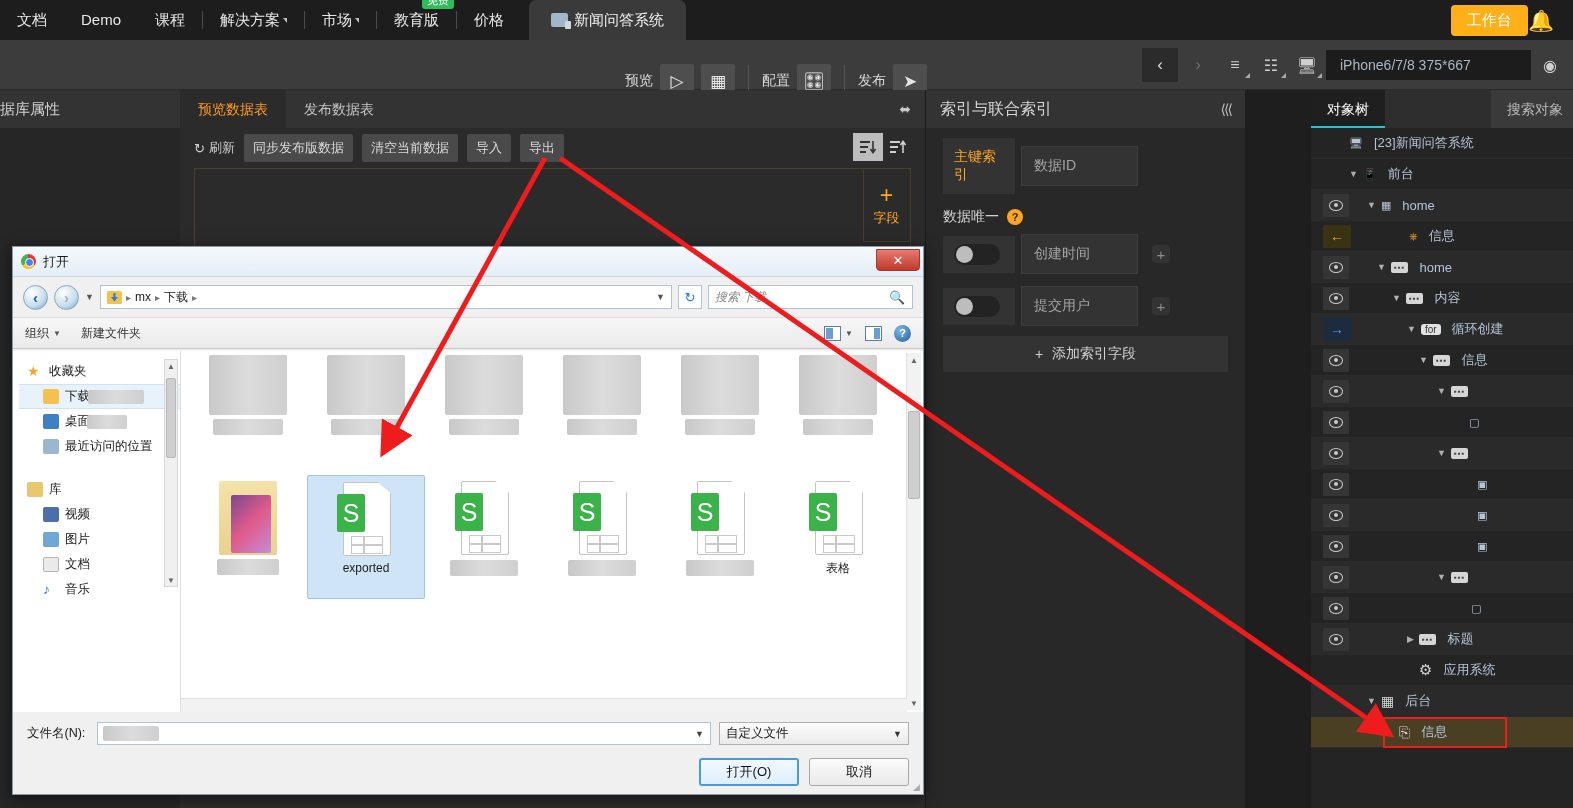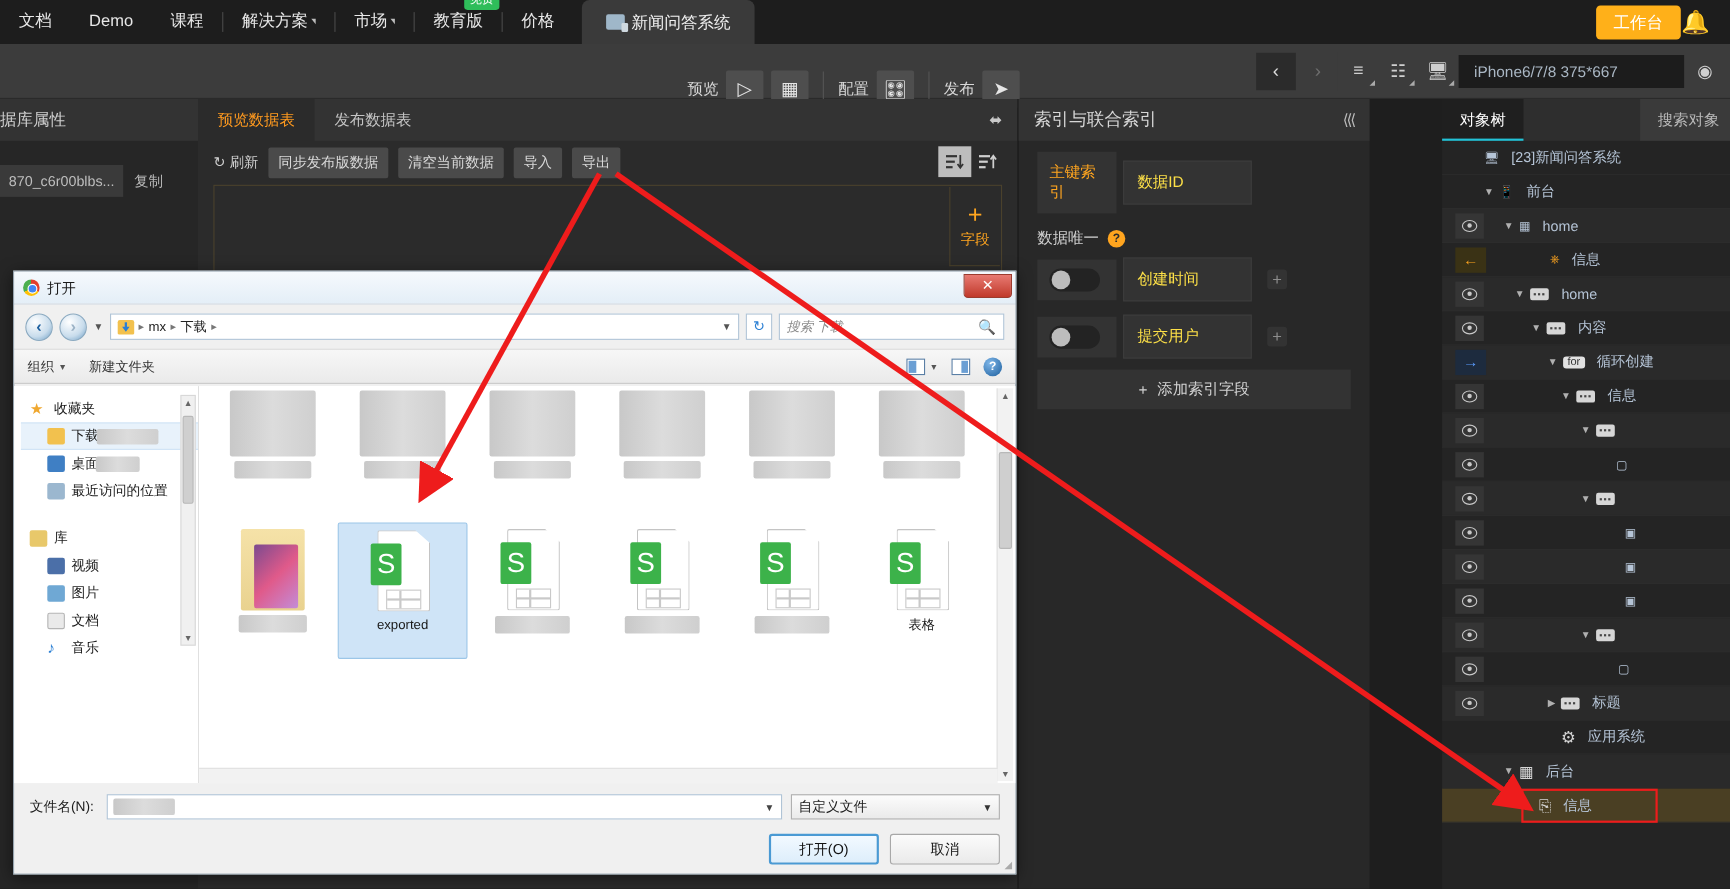--- a/index.html
+++ b/index.html
@@ -142,21 +142,21 @@
 
   
   .idxpanel { position: absolute; left: 925px; top: 90px; width: 320px; height: 718px; background: #282828; border-left: 1px solid #1a1a1a; }
   .idx-hd { height: 38px; background: #333; display: flex; align-items: center; justify-content: space-between; padding: 0 14px; }
   .idx-title { color: #d6d6d6; font-size: 16px; }
   .idx-collapse { color: #bbb; font-size: 14px; cursor: pointer; letter-spacing: -2px; }
   .idx-body { padding: 10px 17px; }
   .idx-row { display: flex; align-items: center; margin-bottom: 4px; }
   .idx-key { background: #333; color: #ffa51f; font-size: 14px; padding: 10px 11px; width: 72px; }
   .idx-val {
-    background: #333; color: #fde047; font-size: 14px; padding: 10px 12px;
+    background: #333; color: #a3a3a3; font-size: 14px; padding: 10px 12px;
     margin-left: 6px; width: 117px; border: 1px solid #3d3d3d;
   }
   .idx-lbl { color: #d0d0d0; font-size: 14px; padding: 10px 0 8px; display: flex; align-items: center; gap: 8px; }
   .help-ic {
     width: 16px; height: 16px; border-radius: 50%; background: #ffa51f;
     color: #2b2b2b; font-size: 11px; display: flex; align-items: center; justify-content: center; font-weight: bold;
   }
   .toggle-cell { background: #333; width: 72px; padding: 8px 11px; display: flex; }
   .toggle { width: 46px; height: 21px; background: #232323; border-radius: 11px; position: relative; cursor: pointer; }
   .toggle i { position: absolute; left: 2px; top: 2px; width: 17px; height: 17px; border-radius: 50%; background: #bdbdbd; }
@@ -364,26 +364,20 @@
       <div class="tool-ic">≡<i class="corner-caret"></i></div>
       <div class="tool-ic">☷<i class="corner-caret"></i></div>
       <div class="tool-ic">🖥<i class="corner-caret"></i></div>
       <div class="device-box">iPhone6/7/8 375*667</div>
       <div class="tool-ic">◉</div>
     </div>
   </div>
 
   <div class="leftpane">
     <div class="leftpane-hd">据库属性</div>
-    <div class="leftpane-body">
-      <div class="id-row">
-        <div class="id-chip">870_c6r00blbs...</div>
-        <div class="copy-lnk">复制</div>
-      </div>
-    </div>
   </div>
 
   <div class="center">
     <div class="tabs-row">
       <div class="tab active">预览数据表</div>
       <div class="tab">发布数据表</div>
       <div class="expand-ic">⬌</div>
     </div>
 
     <div class="dt-toolbar">

